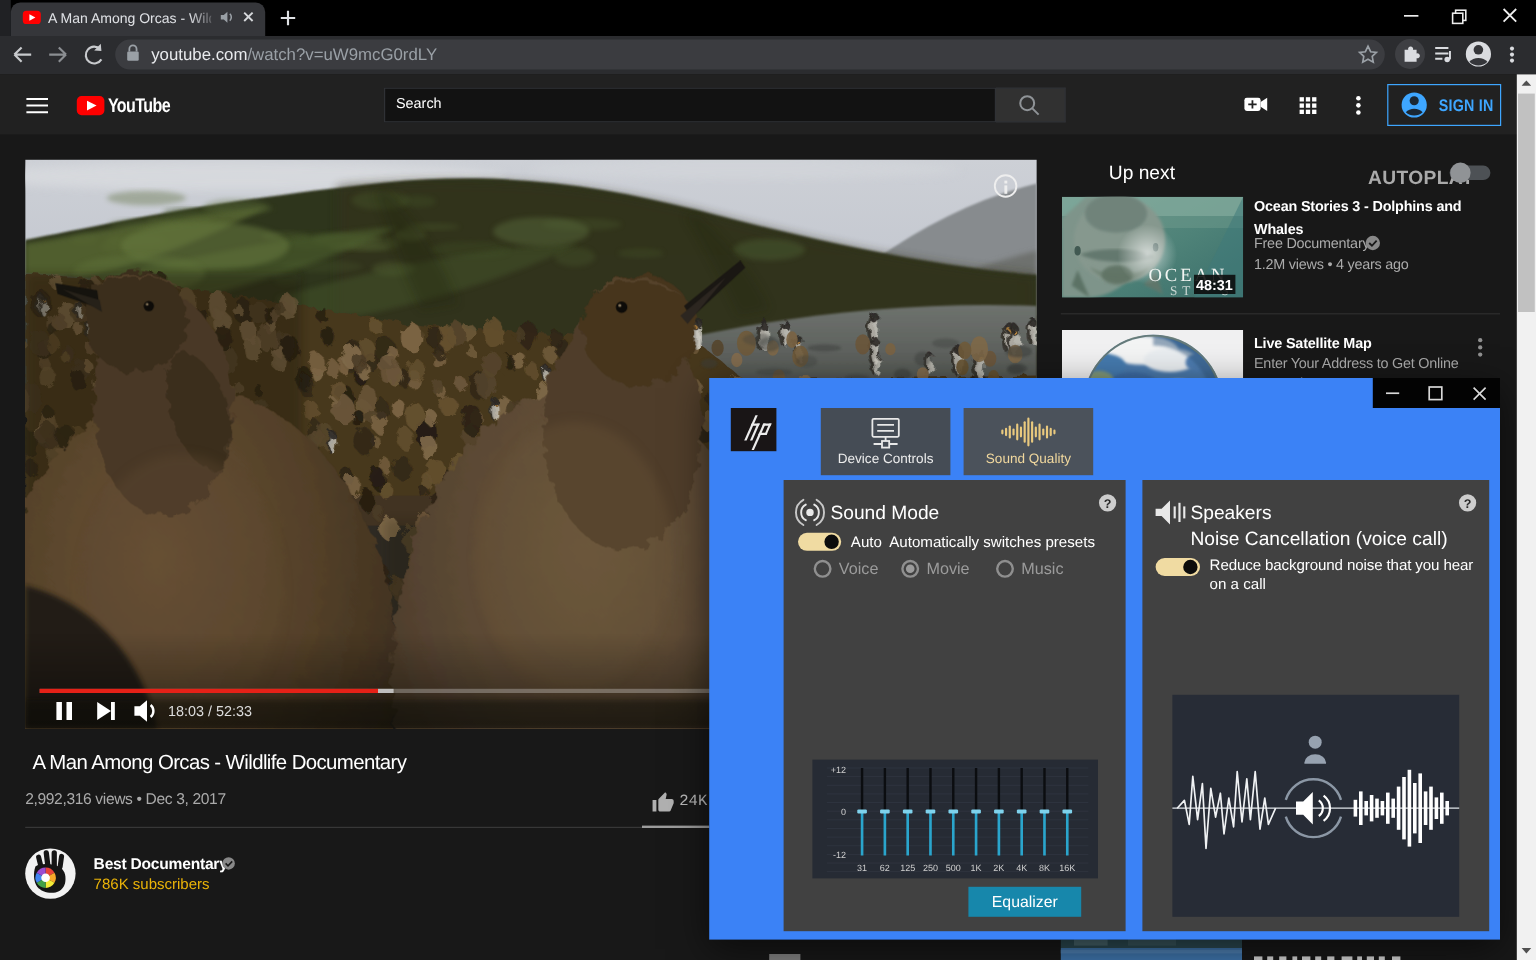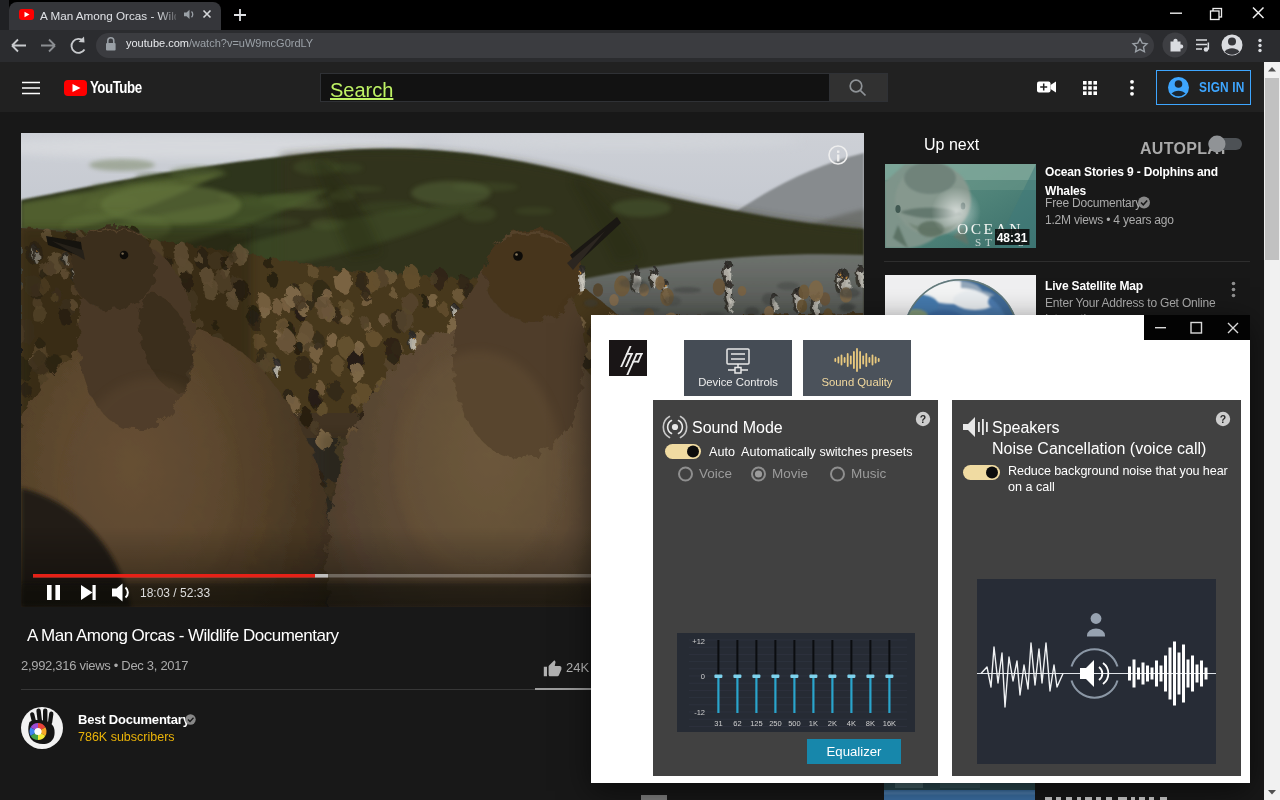--- a/index.html
+++ b/index.html
@@ -11,48 +11,48 @@
   #tabstrip { left:0; top:0; width:1280px; height:30px; background:#000; }
   #tab { left:9px; top:2px; width:212px; height:28px; background:#35363a;
     border-radius:8px 8px 0 0; }
   #tabtitle { left:40px; top:8.5px; width:136px; height:15px; overflow:hidden;
     font-size:11.7px; color:#dfe1e5; white-space:nowrap; }
   #tabfade { left:158px; top:8px; width:24px; height:16px;
     background:linear-gradient(90deg, rgba(53,54,58,0), #35363a); }
   #toolbar { left:0; top:30px; width:1280px; height:32px; background:#2b2c2f; }
   #omnibox { left:96px; top:33px; width:1058px; height:25px; background:#3b3c40;
     border-radius:13px; }
-  #urltext { left:126px; top:37px; font-size:11px; color:#e8eaed;text-align:center; }
+  #urltext { left:126px; top:37px; font-size:14px; color:#e8eaed;text-align:center; }
   #urltext span { color:#9aa0a6; }
   
   #ytheader { left:0; top:62px; width:1280px; height:50px; background:#212121; }
   #searchbox { left:320px; top:73px; width:510px; height:29px; background:#121212;
     border:1px solid #2f3135; }
-  #searchtxt { left:330px; top:79px; font-size:20px; color:#bef264;text-decoration:underline; }
+  #searchtxt { left:330px; top:79px; font-size:12px; color:#ffffff; }
   #searchbtn { left:830px; top:73px; width:58px; height:29px; background:#313131;
     border:1px solid #2f3135; border-left:none; }
   #signin { left:1156px; top:70px; width:95px; height:35px; border:1px solid #3ea6ff;
     color:#3ea6ff; font-size:14px; font-weight:bold; }
   
   #vtitle { left:27px; top:626px; font-size:17px; letter-spacing:-0.5px; color:#fff; }
   #vmeta { left:21px; top:658px; font-size:13px; letter-spacing:-0.3px; color:#aaa; }
-  #likecnt { left:566px; top:660px; font-size:13px; color:#b8b8b8; }
+  #likecnt { left:566px; top:660px; font-size:13px; color:#b8b8b8;font-family:Liberation Mono, monospace; }
   #sep1 { left:21px; top:689px; width:843px; height:1px; background:#373737; }
   #likebar { left:535px; top:688px; width:56px; height:2px; background:#9c9c9c; }
   #chname { left:78px; top:712px; font-size:13px; letter-spacing:-0.2px; font-weight:bold; color:#fff; }
   #chsubs { left:78px; top:730px; font-size:12.5px; color:#eab308; }
   #desc { left:78px; top:760px; width:700px; font-size:12.5px; letter-spacing:-0.25px; color:#ececec; line-height:19.5px; white-space:nowrap; }
   
   #upnext { left:884px; top:136px; font-size:16px; color:#fff;margin-left:40px; }
   #autoplay { left:1140px; top:140px; font-size:16px; font-weight:bold; color:#aaa; letter-spacing:.3px; }
   .sbtitle { font-size:12px; font-weight:bold; color:#fff; line-height:19px; letter-spacing:-0.15px; }
   .sbmeta { font-size:12px; color:#aaa; letter-spacing:-0.2px; }
   #sep2 { left:884px; top:261px; width:366px; height:1px; background:#2e2e2e; }
   
-  #hpdlg { left:591px; top:315px; width:659px; height:468px; background:#ffffff;
+  #hpdlg { left:591px; top:315px; width:659px; height:468px; background:#3b82f6;
     box-shadow:0 8px 30px rgba(0,0,0,.55); }
   
   #sbar { left:1264px; top:62px; width:16px; height:738px; background:#f1f1f1; }
   #sthumb { left:1265px; top:78px; width:14px; height:182px; background:#c1c1c1; }
 </style>
 </head>
 <body>
 <div id="stage">
 
   <div class="abs" id="tabstrip"></div>
@@ -939,21 +939,21 @@
   <div class="abs" id="vtitle">A Man Among Orcas - Wildlife Documentary</div>
   <div class="abs" id="vmeta">2,992,316 views • Dec 3, 2017</div>
   <div class="abs" id="likecnt">24K</div>
   <div class="abs" id="sep1"></div>
   <div class="abs" id="likebar"></div>
   <div class="abs" id="chname">Best Documentary</div>
   <div class="abs" id="chsubs">786K subscribers</div>
 
   <div class="abs" id="upnext">Up next</div>
   <div class="abs" id="autoplay">AUTOPLAY</div>
-  <div class="abs sbtitle" style="left:1045px;top:163px;width:178px;">Ocean Stories 9 - Dolphins and Whales</div>
+  <div class="abs sbtitle" style="left:1045px;top:163px;width:178px;">Ocean Stories 3 - Dolphins and Whales</div>
   <div class="abs sbmeta" style="left:1045px;top:196px;">Free Documentary</div>
   <div class="abs sbmeta" style="left:1045px;top:213px;">1.2M views • 4 years ago</div>
   <div class="abs" id="sep2"></div>
   <div class="abs sbtitle" style="left:1045px;top:277px;">Live Satellite Map</div>
   <div class="abs sbmeta" style="left:1045px;top:296px;">Enter Your Address to Get Online</div>
   <div class="abs sbmeta" style="left:1045px;top:312px;">Interactive</div>
   <svg class="abs" style="left:0;top:62px;" width="1280" height="738" viewBox="0 0 1280 738">
     <defs>
       <radialGradient id="dglow" cx="0.5" cy="0.5" r="0.5">
         <stop offset="0" stop-color="#fff" stop-opacity="0.85"></stop>

